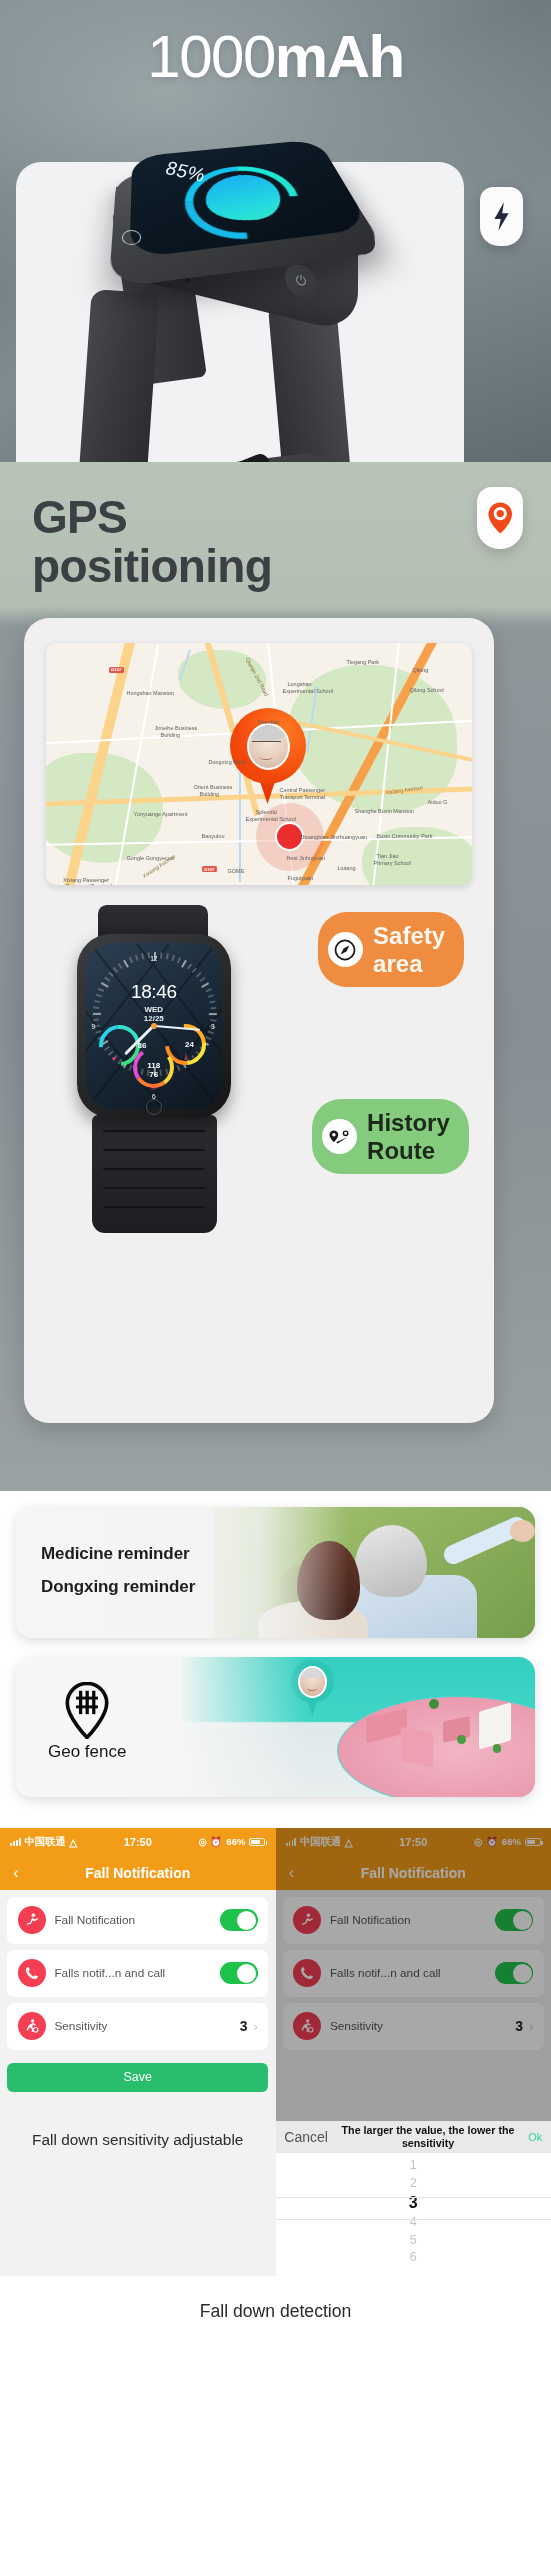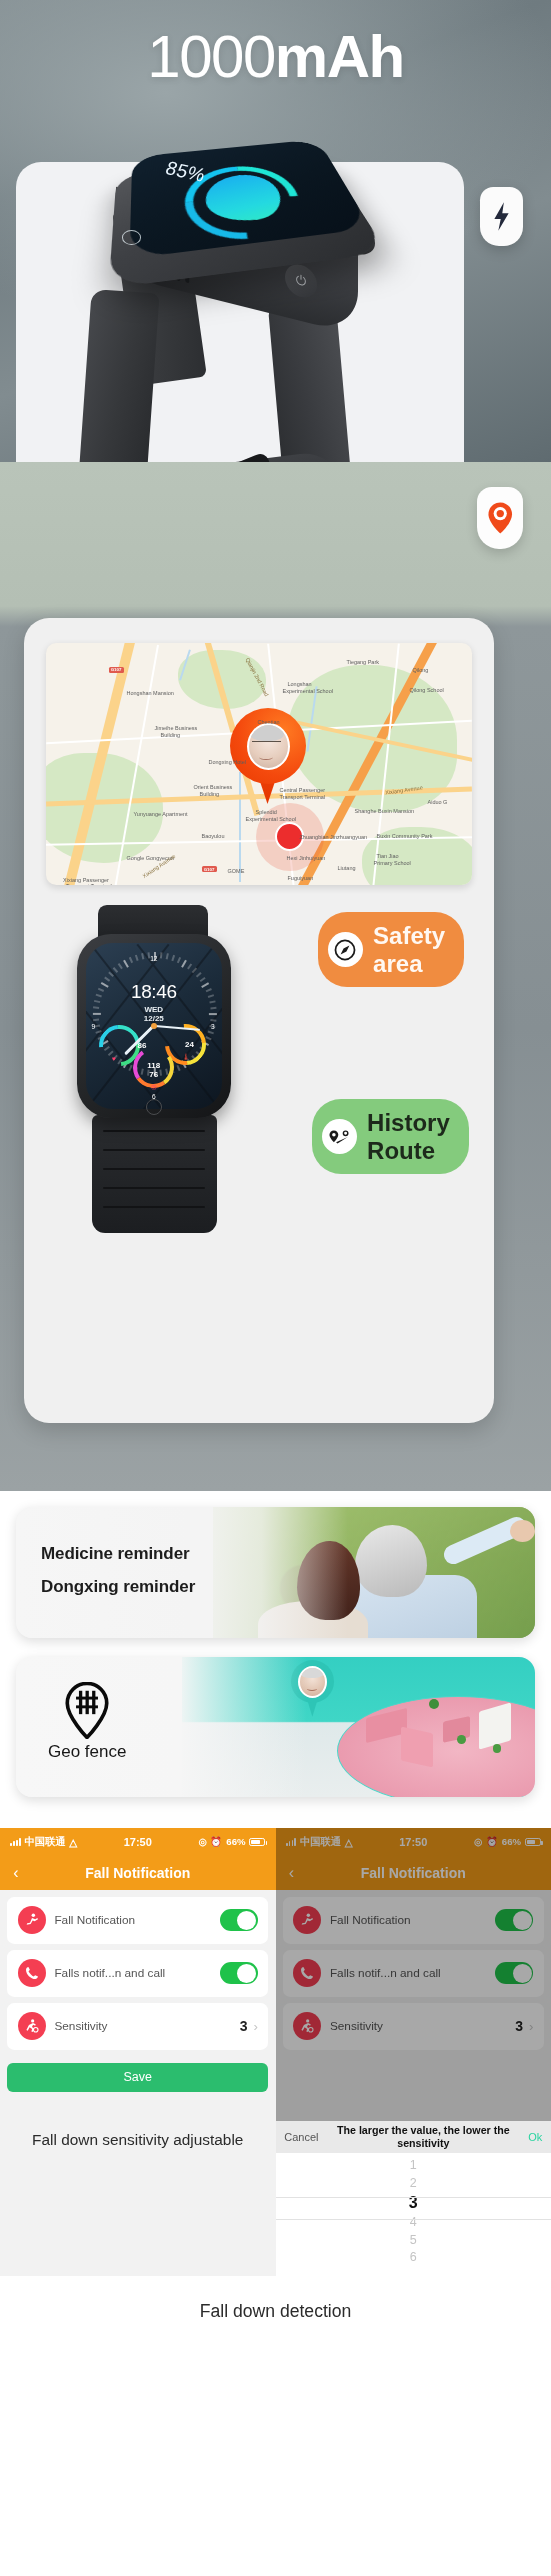--- a/index.html
+++ b/index.html
@@ -440,21 +440,21 @@
     display: flex; align-items: center; justify-content: center;
   }
   .caption { margin-top: 38px; text-align: center; font-size: 15.4px; color: #2b2b2b; line-height: 1.35; padding: 0 20.6px; }
 
   
   .sheet { position: absolute; left: 0; right: 0; bottom: 0; background: #fff; z-index: 10; }
   .sheet-head {
     height: 32px; background: #e9e9e9; display: flex; align-items: center;
     padding: 0 8.8px; justify-content: space-between;
   }
-  .sheet-head .c { font-size: 11px; color: #555; }
+  .sheet-head .c { font-size: 14px; color: #555; }
   .sheet-head .t { font-size: 10.7px; font-weight: 700; color: #111; text-align: center; line-height: 1.15; flex: 1; }
   .sheet-head .o { font-size: 11px; color: #2ad4a0; font-weight: 400; }
   .picker { position: relative; height: 123px; overflow: hidden; }
   .picker ul { list-style: none; text-align: center; padding-top: 4.4px; }
   .picker li { height: 17.6px; font-size: 12.5px; color: #c4c4c4; line-height: 17.6px; }
   .picker li.sel { color: #111; font-weight: 700; font-size: 16px; height: 22px; line-height: 22px; }
   .picker .hl-top, .picker .hl-bot { position: absolute; left: 0; right: 0; height: 0.7px; background: #e2e2e2; }
   .picker .hl-top { top: 44px; } .picker .hl-bot { top: 66px; }
 
   .bottom-caption {
@@ -501,20 +501,24 @@
       <div class="wh-screen">
         <div class="wh-ring"></div>
         <div class="wh-blob"></div>
       </div>
       <div class="wh-pct">85%</div>
       <div class="wh-dot"></div>
     </div>
   </section>
 
   <section class="gps">
+    <div class="gps-title">
+      <div>GPS</div>
+      <div>positioning</div>
+    </div>
     <div class="gps-pin-badge">
       <svg width="26.5" height="34" viewBox="0 0 36 46">
         <path d="M18 2 C9 2 2 9 2 18 C2 30 18 44 18 44 C18 44 34 30 34 18 C34 9 27 2 18 2 Z" fill="#f04a1a"></path>
         <circle cx="18" cy="17" r="9" fill="#ffffff"></circle>
         <circle cx="18" cy="17" r="5" fill="#f04a1a"></circle>
       </svg>
     </div>
 
     <div class="gps-card">
 

